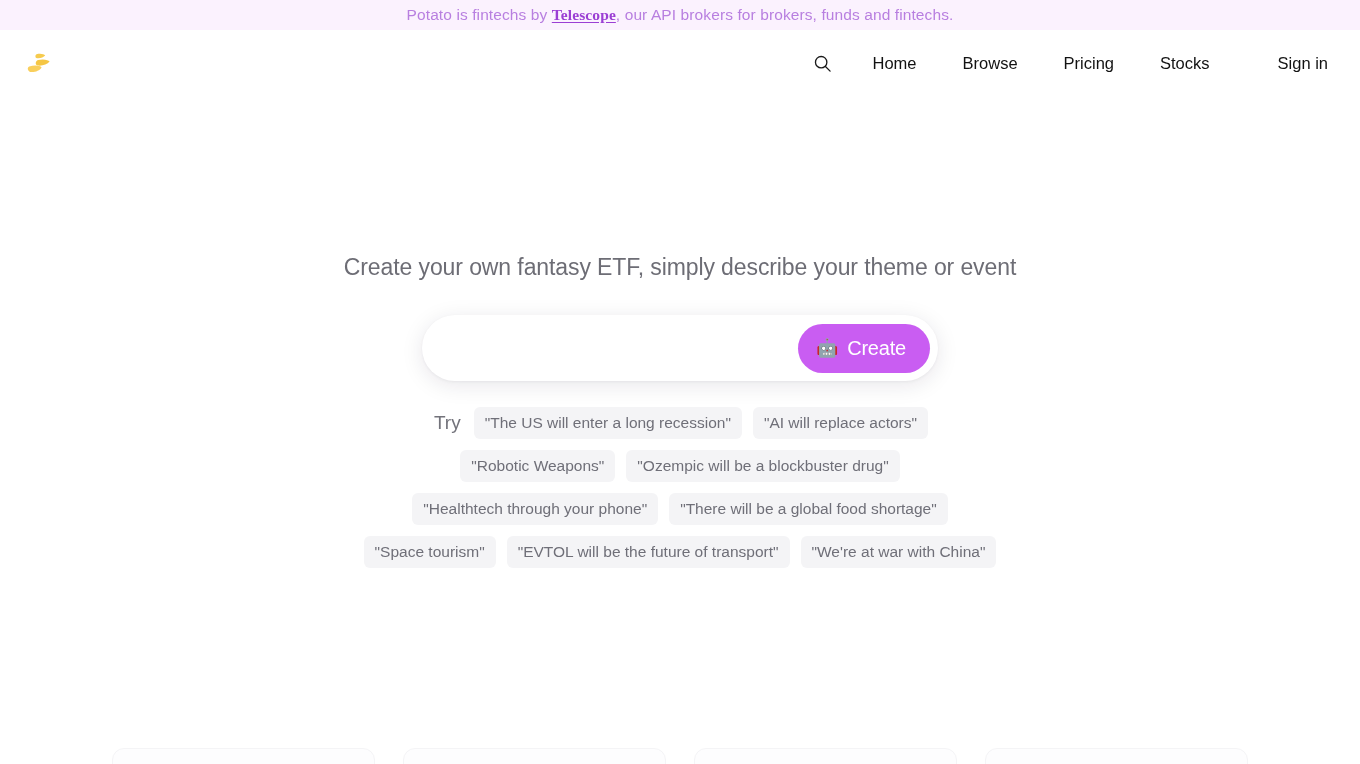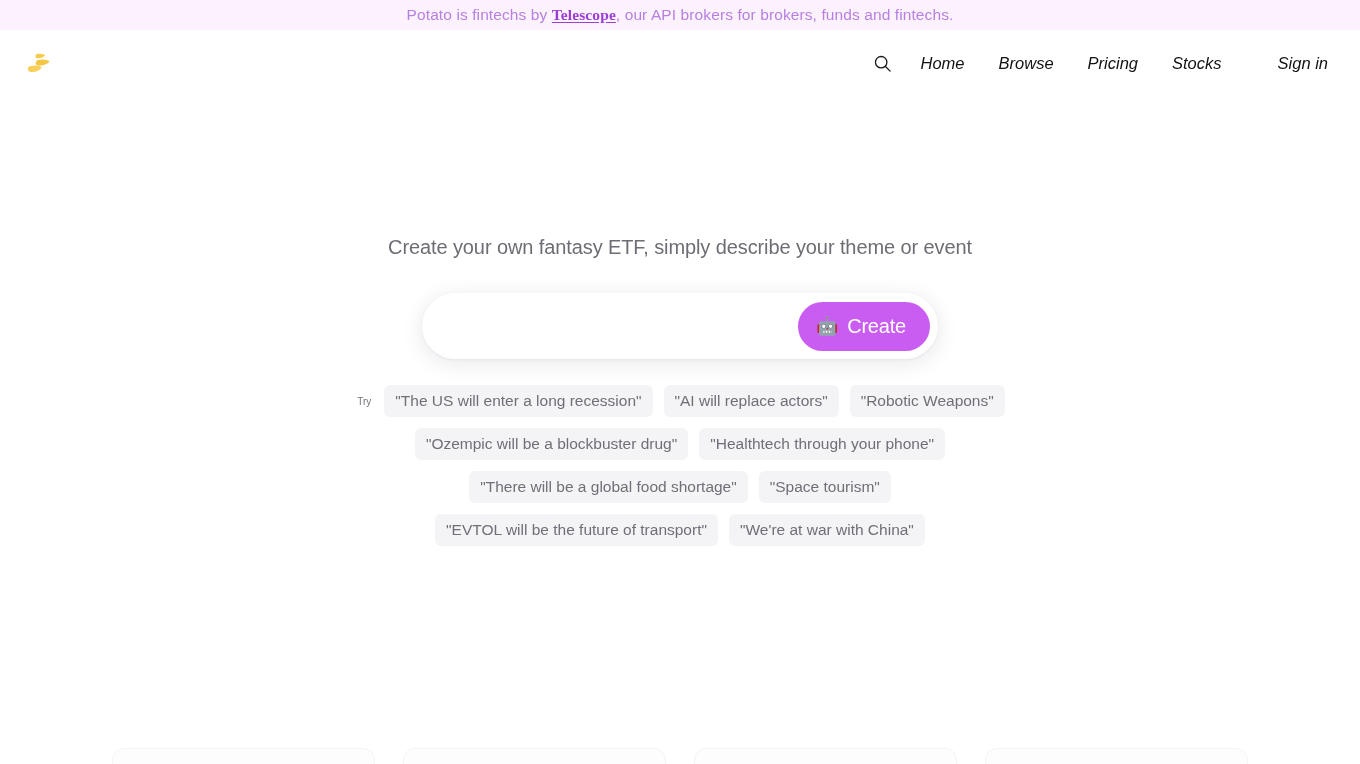--- a/index.html
+++ b/index.html
@@ -56,22 +56,21 @@
     display: flex;
     align-items: center;
     justify-content: center;
     cursor: pointer;
     flex: none;
   }
   .nav {
     margin-left: auto;
     display: flex;
     align-items: center;
-    gap: 0px;
-    font-style: italic;
+    gap: 12px;
   }
   .nav-search {
     width: 42px;
     height: 42px;
     display: flex;
     align-items: center;
     justify-content: center;
     cursor: pointer;
   }
   .nav-link {
@@ -97,22 +96,22 @@
   .headline {
     font-size: 59px;
     line-height: 1.0;
     font-weight: 700;
     letter-spacing: -1.6px;
     text-align: center;
     color: #0b0b0b;
     max-width: 720px;
   }
   .subhead {
-    margin-top: 16px;
-    font-size: 20px;
+    margin-top: 34px;
+    font-size: 23px;
     color: #6d6d75;
     text-align: center;
     letter-spacing: -0.1px;
   }
 
   
   .prompt-wrap {
     margin-top: 34px;
     width: 516px;
     height: 66px;
@@ -158,21 +157,21 @@
   .suggestions {
     margin-top: 26px;
     width: 660px;
     display: flex;
     flex-wrap: wrap;
     justify-content: center;
     align-items: center;
     gap: 11px 11px;
   }
   .try-label {
-    font-size: 10px;
+    font-size: 19px;
     color: #73737b;
     padding: 3px 2px;
   }
   .chip {
     background: #f4f4f6;
     color: #6f6f78;
     font-size: 15.5px;
     border-radius: 6px;
     padding: 7px 11px;
     white-space: nowrap;

